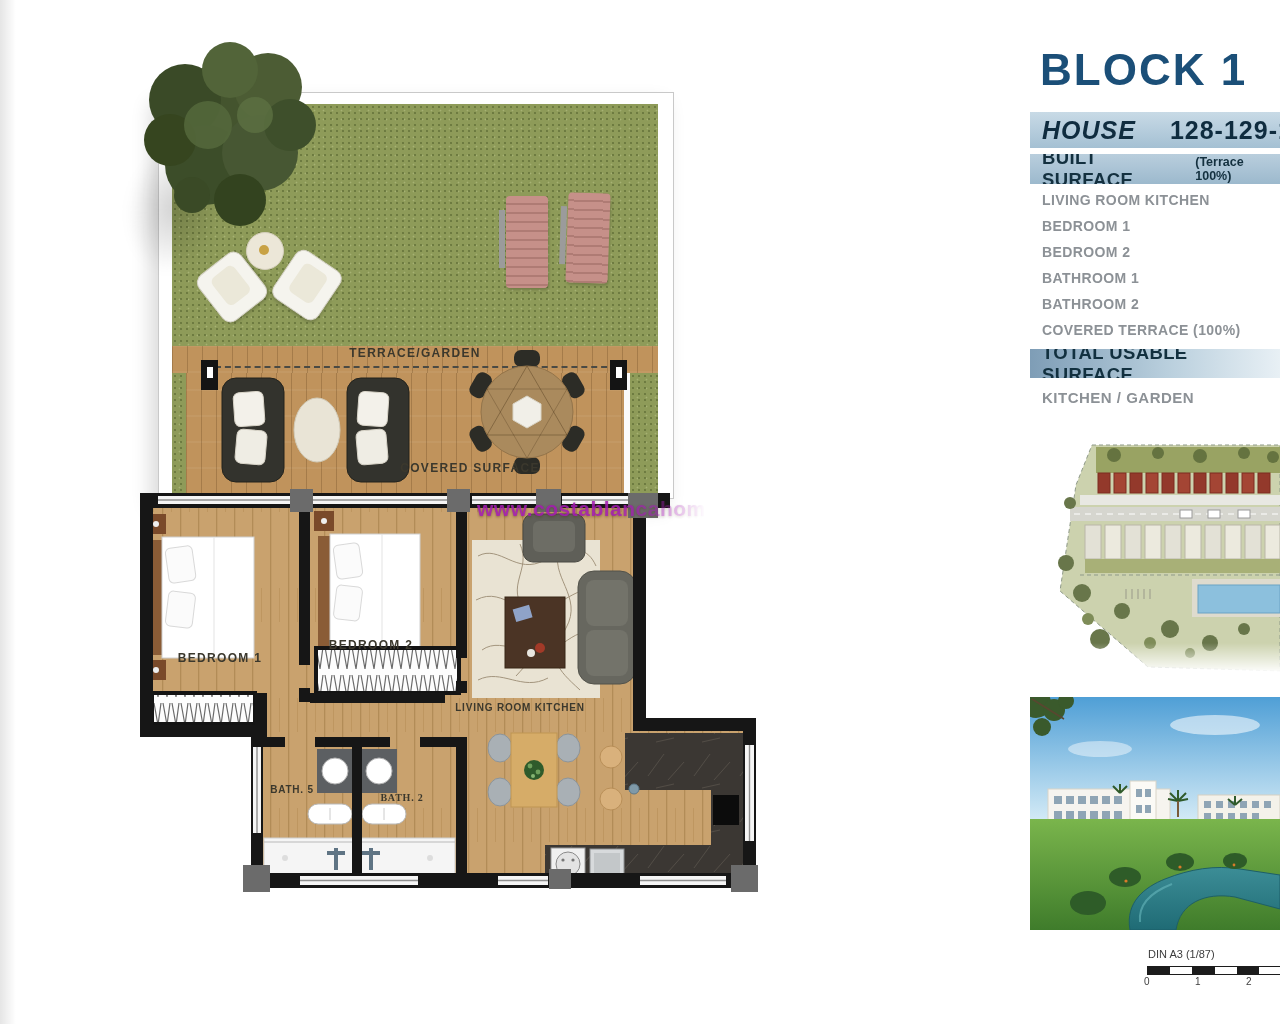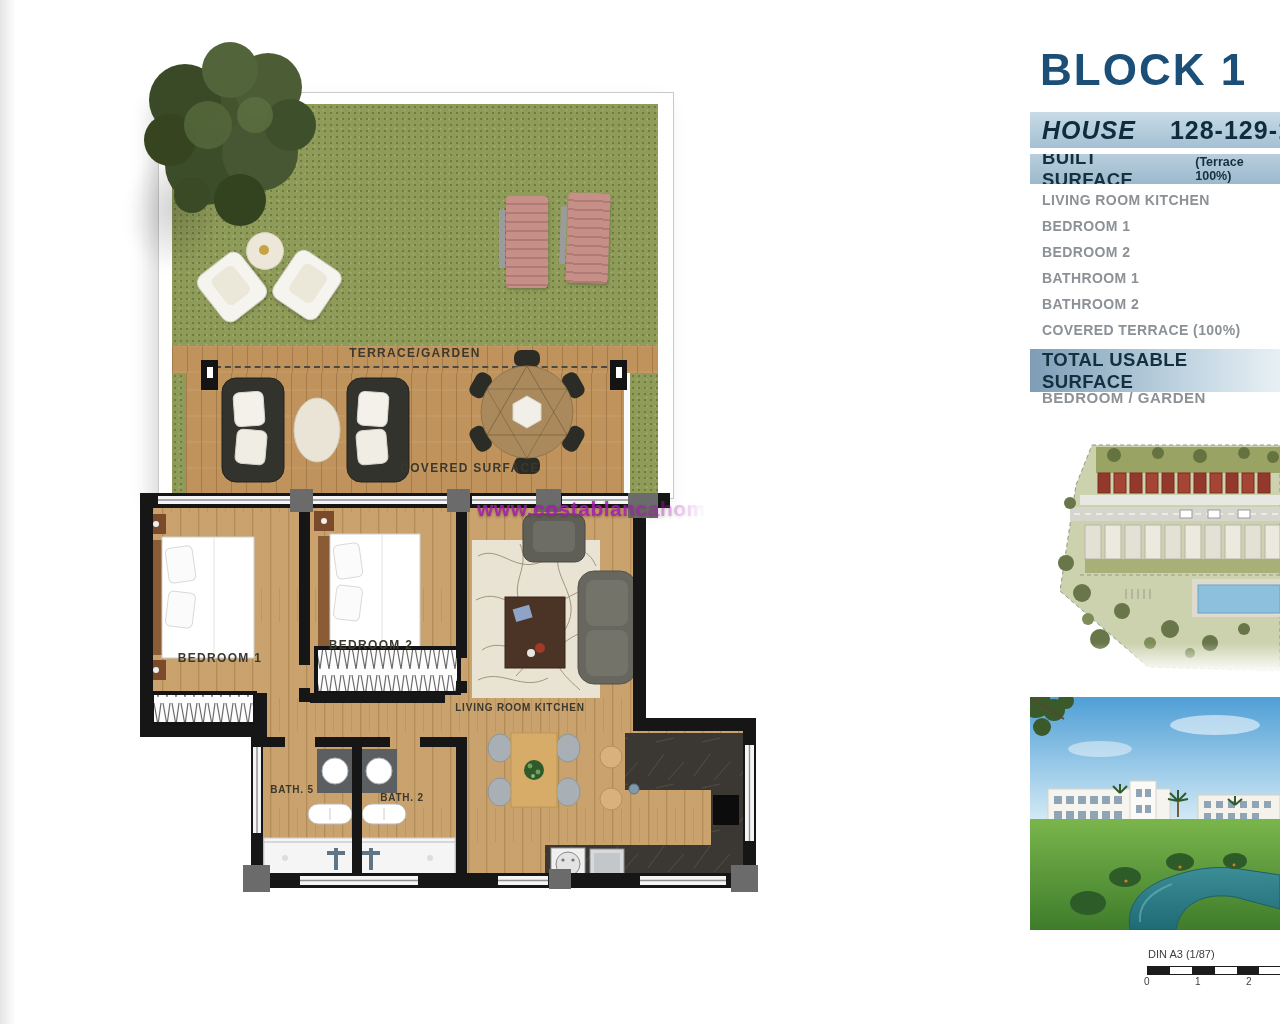--- a/index.html
+++ b/index.html
@@ -49,21 +49,21 @@
   
   .bar{left:1030px;width:250px;overflow:hidden;display:flex;align-items:center;}
   #block-title{left:1040px;top:45px;font-size:44px;font-weight:800;color:#1b4f78;letter-spacing:2px;}
   #house-bar{top:112px;height:36px;background:linear-gradient(180deg,#c8dae6,#a4c0d3);}
   #house-bar .lbl{margin-left:12px;font-size:25px;font-weight:800;color:#0f2c3f;letter-spacing:1px;font-style:italic;}
   #house-bar .nums{margin-left:34px;font-size:25px;font-weight:800;color:#0f2c3f;letter-spacing:1px;white-space:nowrap;}
   #built-bar{top:154px;height:30px;background:linear-gradient(180deg,#b9cedd,#9cb9cd);}
   #built-bar .lbl{margin-left:12px;font-size:18.5px;font-weight:800;color:#13303f;letter-spacing:.4px;}
   #built-bar .note{margin-left:7px;font-size:12.5px;font-weight:700;color:#13303f;}
   .room-row{left:1042px;width:240px;height:26px;font-size:14px;font-weight:600;color:#8c9196;letter-spacing:.4px;white-space:nowrap;}
-  #total-bar{top:349px;height:43px;background:linear-gradient(90deg,#7e9db6 0%,#b9cfdd 55%,#e8f0f5 100%);}
+  #total-bar{top:349px;height:29px;background:linear-gradient(90deg,#7e9db6 0%,#b9cfdd 55%,#e8f0f5 100%);}
   #total-bar .lbl{margin-left:12px;font-size:18.5px;font-weight:800;color:#12303f;letter-spacing:.4px;}
   #terrace-row{left:1042px;top:389px;font-size:15px;font-weight:600;color:#8c9196;letter-spacing:.5px;}
   
   #scale-title{left:1148px;top:948px;font-size:11px;color:#3d3d3d;white-space:nowrap;}
   #scale-strip{left:1147px;top:966px;width:133px;height:7px;border:1px solid #1c1c1c;display:flex;overflow:hidden;background:#fff;}
   #scale-strip b{width:25.5px;height:100%;}
   #scale-strip b:nth-child(odd){background:#1c1c1c;}
   .tick{top:976px;font-size:10px;color:#3d3d3d;}
   
   #siteplan{left:1030px;top:443px;width:250px;height:230px;overflow:hidden;}
@@ -336,21 +336,21 @@
       <rect x="549" y="869" width="22" height="20"></rect>
     </g>
   </svg>
 
   <div class="abs plan-label" style="left:330px;top:346px;width:170px;">TERRACE/GARDEN</div>
   <div class="abs plan-label" style="left:390px;top:461px;width:160px;">COVERED SURFACE</div>
   <div class="abs plan-label" style="left:160px;top:651px;width:120px;">BEDROOM 1</div>
   <div class="abs plan-label" style="left:312px;top:638px;width:118px;">BEDROOM 2</div>
   <div class="abs plan-label small" style="left:452px;top:702px;width:136px;">LIVING ROOM KITCHEN</div>
   <div class="abs plan-label small" style="left:262px;top:784px;width:60px;">BATH. 5</div>
-  <div class="abs plan-label small" style="left:372px;top:792px;width:60px;">BATH. 2</div>
+  <div class="abs plan-label small" style="left:372px;top:792px;width:60px;font-family:Liberation Serif, serif;">BATH. 2</div>
   <div class="abs" id="watermark">www.costablancahom</div>
 
   <div class="abs" id="block-title">BLOCK 1</div>
 
   <div class="abs bar" id="house-bar">
     <span class="lbl">HOUSE</span>
     <span class="nums">128-129-13</span>
   </div>
 
   <div class="abs bar" id="built-bar">
@@ -361,21 +361,21 @@
   <div class="abs room-row" style="top:192px;">LIVING ROOM KITCHEN</div>
   <div class="abs room-row" style="top:218px;">BEDROOM 1</div>
   <div class="abs room-row" style="top:244px;">BEDROOM 2</div>
   <div class="abs room-row" style="top:270px;">BATHROOM 1</div>
   <div class="abs room-row" style="top:296px;">BATHROOM 2</div>
   <div class="abs room-row" style="top:322px;">COVERED TERRACE (100%)</div>
 
   <div class="abs bar" id="total-bar">
     <span class="lbl">TOTAL USABLE SURFACE</span>
   </div>
-  <div class="abs" id="terrace-row">BEDROOM / GARDEN</div>
+  <div class="abs" id="terrace-row">KITCHEN / GARDEN</div>
 
   <div class="abs" id="siteplan">
     <svg width="250" height="230" viewBox="0 0 250 230">
       <defs>
         <linearGradient id="fadeB" x1="0" y1="0" x2="0" y2="1">
           <stop offset="0" stop-color="#fff" stop-opacity="0"></stop>
             <stop offset="1" stop-color="#fff"></stop>
         </linearGradient>
       </defs>
       <polygon points="62,2 250,2 250,228 118,224 30,148 46,42" fill="#ccd2ae" stroke="#8f9a89" stroke-width="1" stroke-dasharray="4 3"></polygon>

